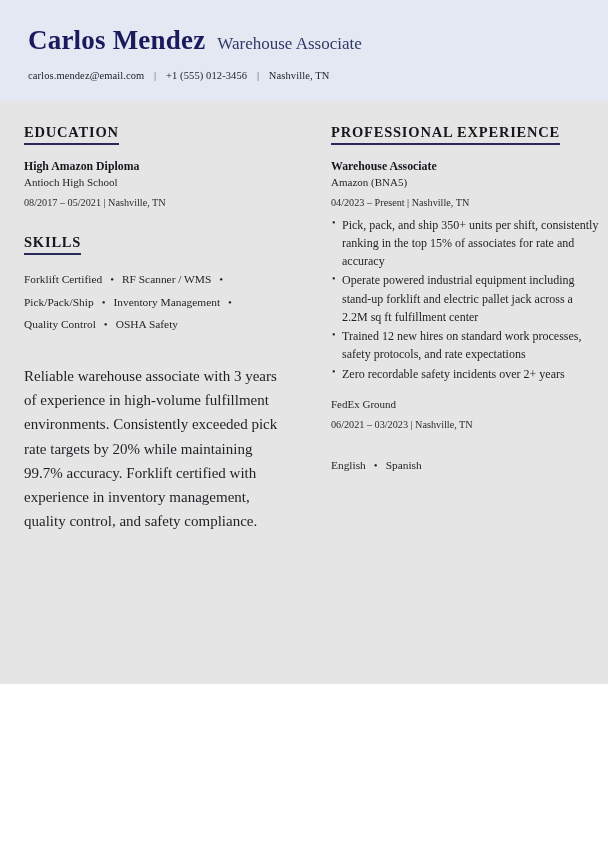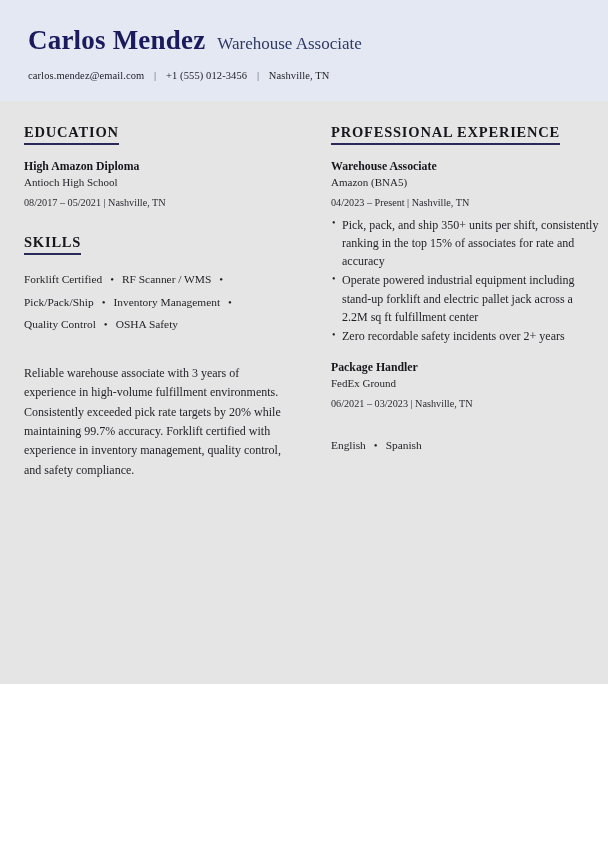--- a/index.html
+++ b/index.html
@@ -132,21 +132,21 @@
   .inline-list .item { white-space: nowrap; }
   .inline-list .dot {
     display: inline-block;
     padding: 0 8px;
     font-size: 11px;
     color: #1f1f25;
     vertical-align: baseline;
   }
 
   .summary {
-    font-size: 12px;
+    font-size: 15px;
     line-height: 1.62;
     color: #1f1f25;
     margin-top: 28px;
   }
 </style>
 </head>
 <body>
 
 <div class="page">
 
@@ -193,25 +193,25 @@
       <div class="section">
         <div class="section-title">PROFESSIONAL EXPERIENCE</div>
         <div class="section-body">
             <div class="entry">
               <div class="entry-title">Warehouse Associate</div>
               <div class="entry-org">Amazon (BNA5)</div>
               <div class="entry-meta">04/2023 – Present | Nashville, TN</div>
               <ul class="bullets">
                 <li>Pick, pack, and ship 350+ units per shift, consistently ranking in the top 15% of associates for rate and accuracy</li>
                 <li>Operate powered industrial equipment including stand-up forklift and electric pallet jack across a 2.2M sq ft fulfillment center</li>
+                <li>Trained 12 new hires on standard work processes, safety protocols, and rate expectations</li>
                 <li>Zero recordable safety incidents over 2+ years</li>
               </ul>
             </div>
             <div class="entry">
-              <div class="entry-title">Package Handler</div>
               <div class="entry-org">FedEx Ground</div>
               <div class="entry-meta">06/2021 – 03/2023 | Nashville, TN</div>
             </div>
           </div>
       </div>
 
       <div class="section">
         <div class="section-body inline-list"><span class="item">English</span><span class="dot">•</span><span class="item">Spanish</span></div>
       </div>
 

